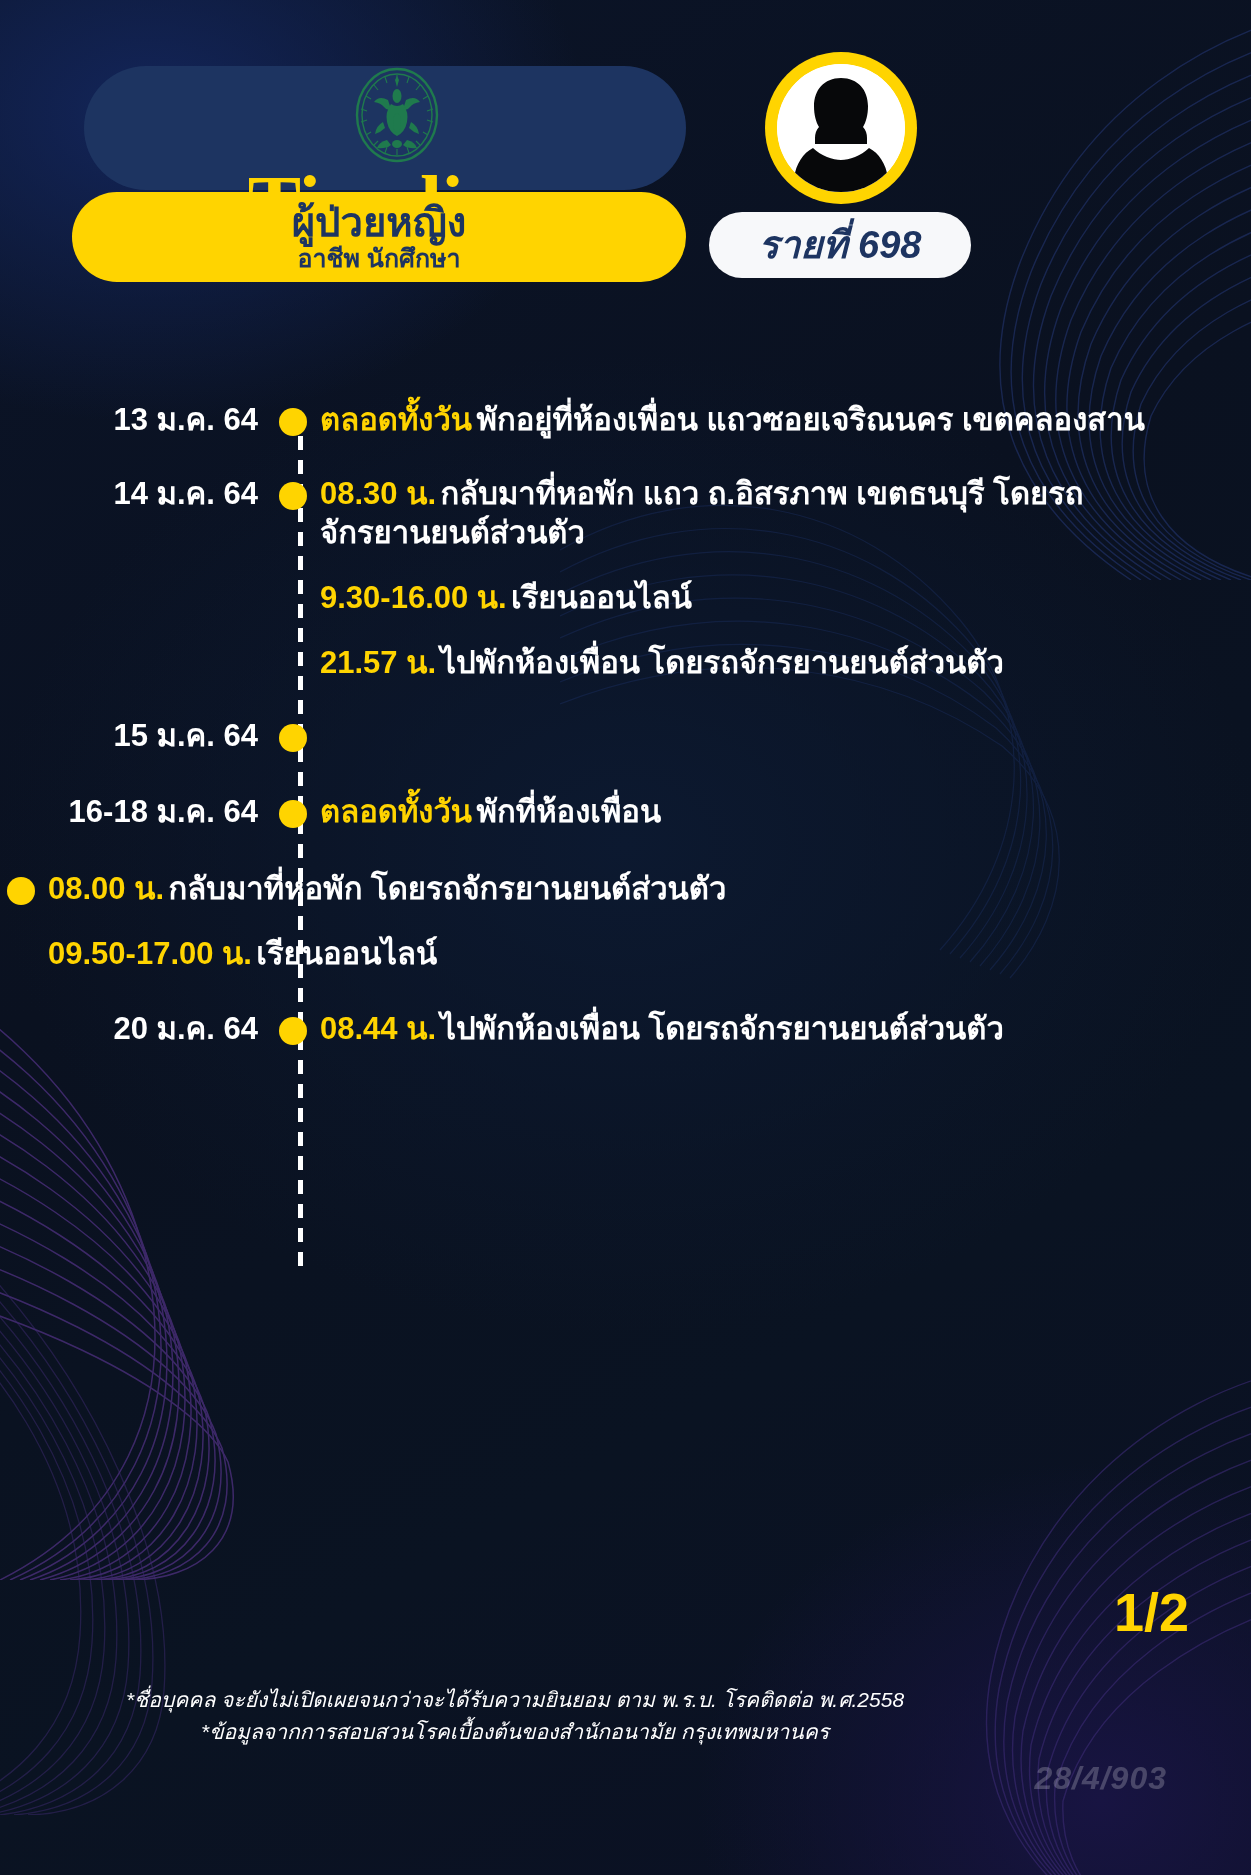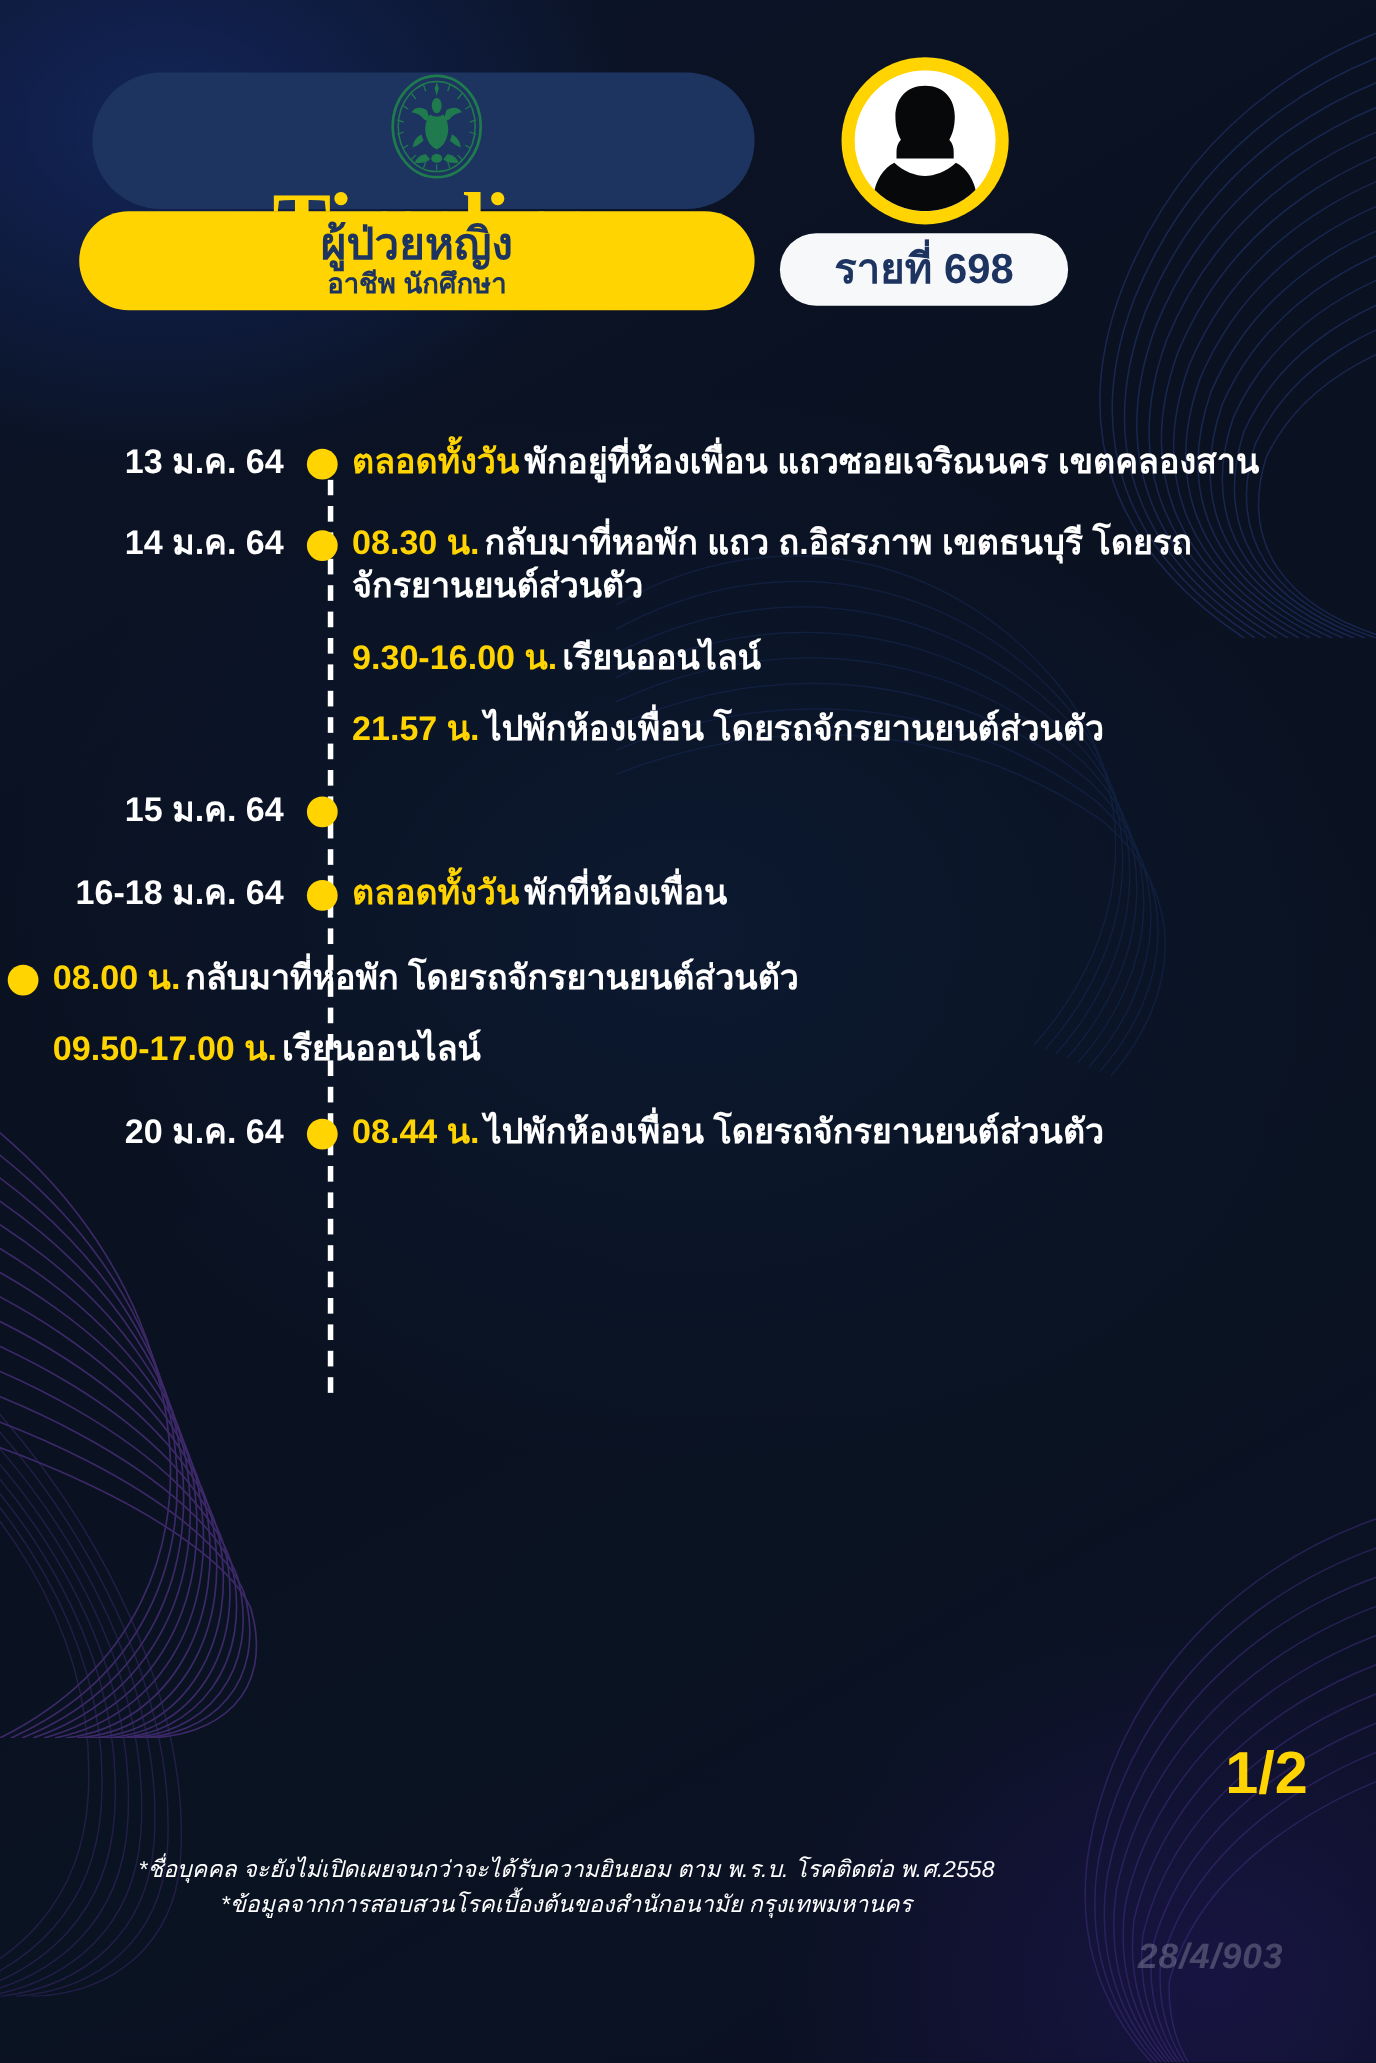--- a/index.html
+++ b/index.html
@@ -83,21 +83,21 @@
   }
 
   .case-badge {
     position: absolute; left: 709px; top: 212px;
     width: 262px; height: 66px;
     background: #f7f8fa;
     border-radius: 33px;
     display: flex; align-items: center; justify-content: center;
   }
   .case-badge span {
-    color: #1d3461; font-size: 38px; font-weight: bold; line-height: 1;
+    color: #1d3461; font-size: 38px; font-weight: bold; line-height: 1; font-style: italic;
   }
 
   
   .timeline {
     position: absolute; top: 400px; left: 0; width: 1251px;
   }
   .axis {
     position: absolute;
     left: 298px; top: 36px; bottom: 0;
     width: 5px; height: 836px;

